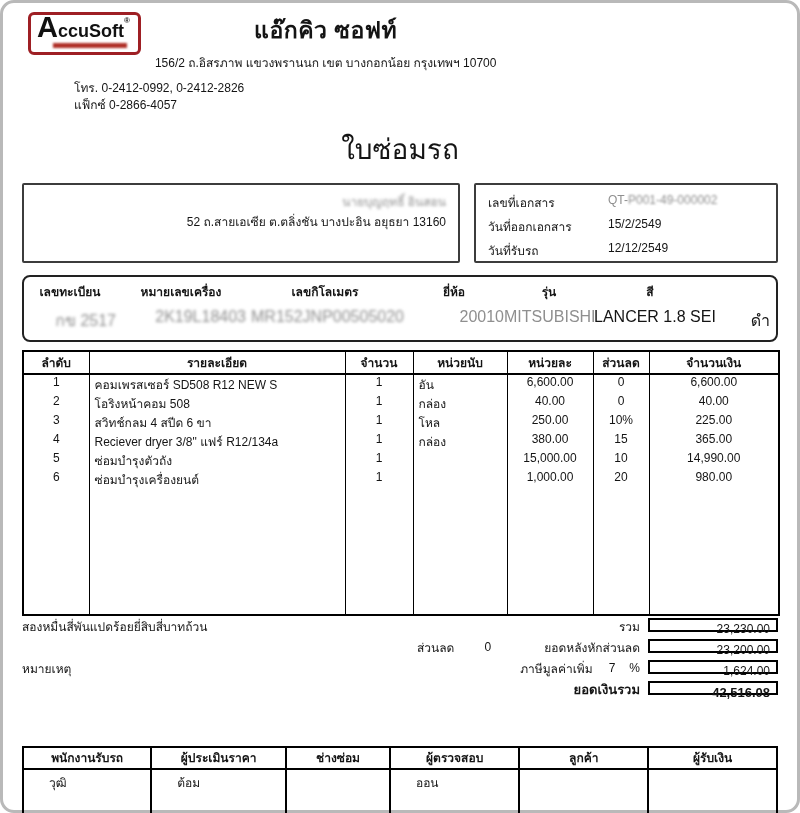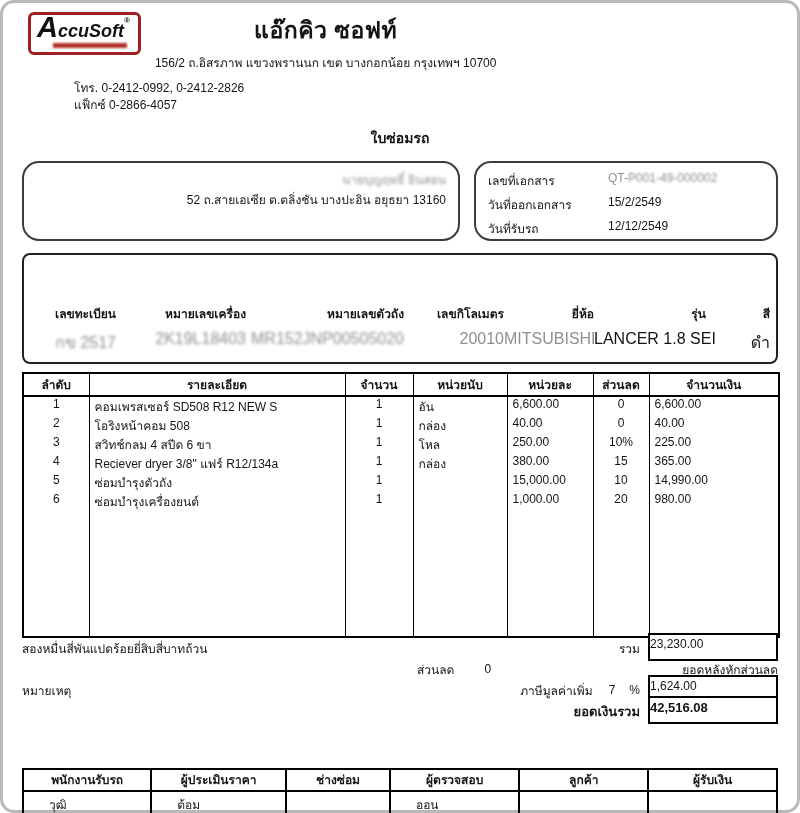--- a/index.html
+++ b/index.html
@@ -7,62 +7,62 @@
   body {
     font-family: "Liberation Sans", "DejaVu Sans", sans-serif;
     color: #141414; background: #ffffff; position: relative;
   }
   .frame { position: absolute; inset: 0; border: 3px solid #b9b9b9; border-radius: 14px; pointer-events: none; }
   .page { position: relative; width: 100%; height: 100%; padding: 10px 22px 6px 22px; overflow: hidden; }
 
   
   .header { display: flex; align-items: flex-start; margin-left: 6px; margin-top: 2px; }
   .logo { border: 3px solid #9e1f24; border-radius: 6px; background: #fff; padding: 1px 8px 4px 6px; }
-  .logo-line { font-weight: bold; font-style: italic; font-size: 18px; color: #111; white-space: nowrap; }
+  .logo-line { font-weight: bold; font-size: 18px; color: #111; white-space: nowrap; }
   .logo-a { font-size: 29px; line-height: 22px; }
   .logo-reg { font-size: 8px; vertical-align: top; }
   .logo-tagline { height: 5px; width: 74px; background: #b03028; filter: blur(1px); margin: 1px 0 0 16px; }
   .company { margin-left: 14px; }
   .company-name { font-size: 23px; font-weight: bold; letter-spacing: 0.5px; text-align: center; }
   .company-address { font-size: 12px; margin-top: 5px; }
   .contact { margin: 8px 0 0 52px; font-size: 12px; line-height: 1.4; }
 
-  .doc-title { text-align: center; font-size: 14px; font-weight: bold; margin-top: 13px; }
+  .doc-title { text-align: center; font-size: 28px; font-weight: normal; margin-top: 13px; }
 
   
   .info-row { display: flex; gap: 14px; margin-top: 12px; }
-  .round-box { border: 2px solid #3c3c3c; border-radius: 17px; height: 80px; font-size: 12px; }
+  .round-box { border: 2px solid #3c3c3c; border-radius: 2px; height: 80px; font-size: 12px; }
   .customer-box { width: 438px; padding: 7px 12px; line-height: 1.7; text-align: right; }
   .doc-box { width: 304px; padding: 8px 12px; }
   .doc-box .row { display: flex; margin-bottom: 5px; }
   .doc-box .lbl { width: 120px; }
   .blurred { color: #8f8f8f; filter: blur(1.4px); }
   .blur-soft { color: #8f8f8f; filter: blur(1.1px); }
   .grey { color: #8f8f8f; }
 
   
   .vehicle-box { border: 2px solid #222; border-radius: 8px; margin-top: 12px; padding: 5px 0 7px; }
   .v-grid { display: grid; grid-template-columns: 92px 130px 158px 100px 90px 112px 64px; }
-  .v-h { font-weight: bold; font-size: 12px; text-align: right; margin-top: 44px; }
+  .v-h { font-weight: bold; font-size: 12px; text-align: center; }
   .v-v { font-size: 16px; text-align: right; margin-top: 7px; white-space: nowrap; }
 
   
   table.items { border-collapse: collapse; width: 756px; margin-top: 8px; table-layout: fixed; border: 2px solid #000; }
   .items th { border: 1px solid #000; border-bottom: 2px solid #000; font-size: 12px; font-weight: bold; height: 21px; padding: 1px 4px; }
   .items td { border-left: 1px solid #000; border-right: 1px solid #000; border-top: none; border-bottom: none; font-size: 12px; height: 17px; padding: 0 5px; vertical-align: top; }
   .items .filler td { height: 126px; }
   .c-center { text-align: center; }
   .c-left { text-align: left; }
-  .c-right { text-align: left; }
+  .c-right { text-align: center; }
 
   
   .totals { width: 756px; font-size: 12px; }
   .t-row { display: flex; align-items: center; height: 21px; }
   .t-lbl { margin-left: auto; white-space: nowrap; }
-  .t-box { width: 130px; height: 28px; margin-left: 8px; margin-top: -2px; border: 2px solid #000; text-align: left; padding: 2px 6px 0 0; background: #fff; }
+  .t-box { width: 130px; height: 14px; margin-left: 8px; margin-top: -2px; border: 2px solid #000; text-align: right; padding: 2px 6px 0 0; background: #fff; }
   .t-box.bold { font-weight: bold; font-size: 13px; }
   .grand-lbl { font-weight: bold; font-size: 13px; }
   .disc-lbl { margin-left: 395px; }
   .disc-val { margin-left: 30px; }
   .vat-rate { margin: 0 14px 0 16px; }
 
   
   table.signs { border-collapse: collapse; width: 756px; margin-top: 46px; }
   .signs th { border: 2px solid #000; font-size: 12px; font-weight: bold; height: 22px; }
   .signs td { border: 2px solid #000; font-size: 12px; }
@@ -110,21 +110,20 @@
         <span class="lbl">วันที่รับรถ</span>
         <span>12/12/2549</span>
       </div>
     </div>
   </div>
 
   <div class="vehicle-box">
     <div class="v-grid">
       <div class="v-h">เลขทะเบียน</div>
       <div class="v-h">หมายเลขเครื่อง</div>
-      <div class="v-h">หมายเลขตัวถัง</div>
       <div class="v-h">เลขกิโลเมตร</div>
       <div class="v-h">ยี่ห้อ</div>
       <div class="v-h">รุ่น</div>
       <div class="v-h">สี</div>
     </div>
     <div class="v-grid">
       <div class="v-v blurred">กข 2517</div>
       <div class="v-v blurred">2K19L18403</div>
       <div class="v-v blurred">MR152JNP00505020</div>
       <div class="v-v grey">20010</div>
@@ -225,20 +224,21 @@
   <div class="totals">
     <div class="t-row">
       <span>สองหมื่นสี่พันแปดร้อยยี่สิบสี่บาทถ้วน</span>
       <span class="t-lbl">รวม</span>
       <div class="t-box">23,230.00</div>
     </div>
     <div class="t-row">
       <span class="disc-lbl">ส่วนลด</span>
       <span class="disc-val">0</span>
       <span class="t-lbl">ยอดหลังหักส่วนลด</span>
+      <div class="t-box">23,200.00</div>
     </div>
     <div class="t-row">
       <span>หมายเหตุ</span>
       <span class="t-lbl">ภาษีมูลค่าเพิ่ม</span>
       <span class="vat-rate">7</span>
       <span>%</span>
       <div class="t-box">1,624.00</div>
     </div>
     <div class="t-row">
       <span class="t-lbl grand-lbl">ยอดเงินรวม</span>

